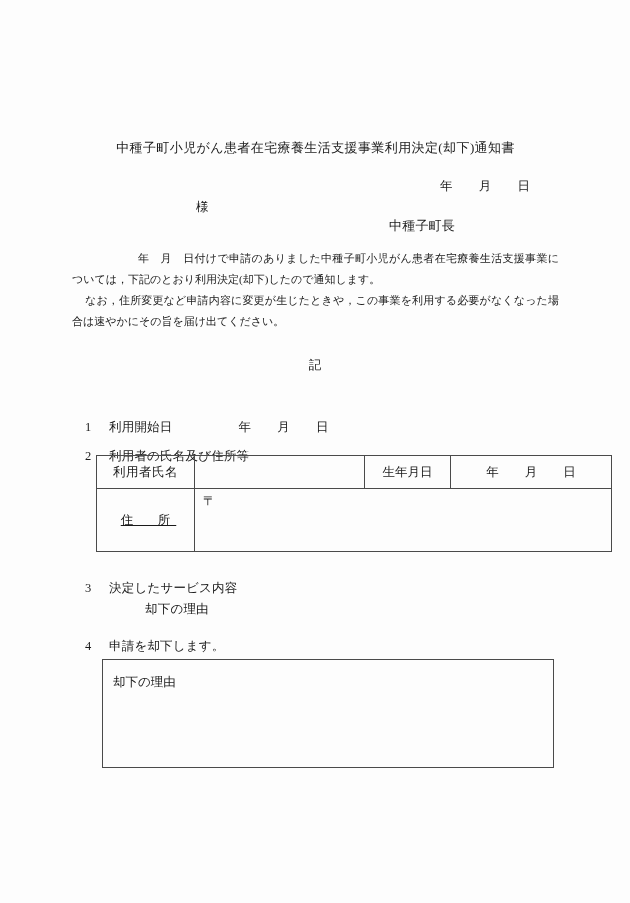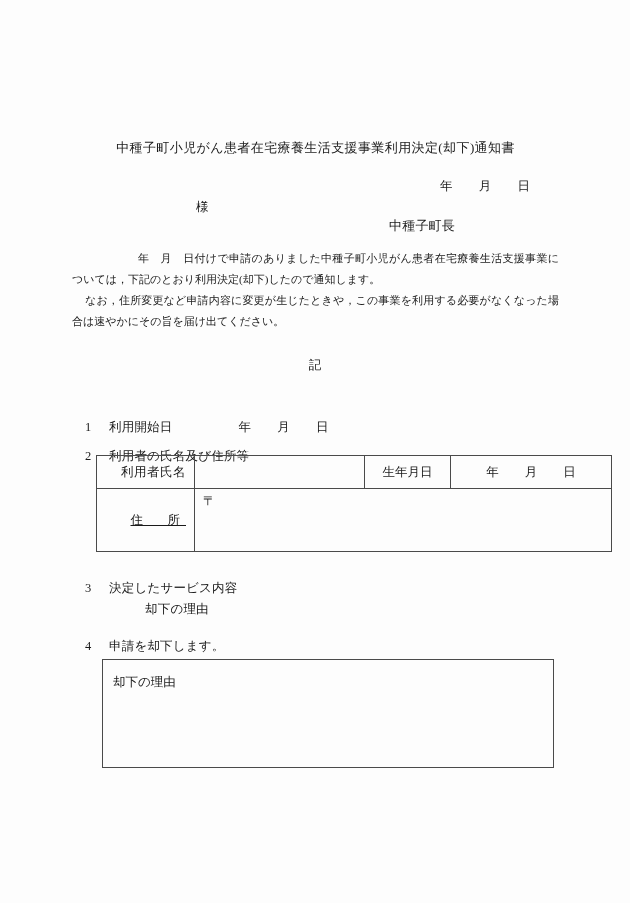--- a/index.html
+++ b/index.html
@@ -77,21 +77,21 @@
     width: 447px;
     border-collapse: collapse;
     table-layout: fixed;
     font-size: 12.5px;
   }
   .user-table td {
     border: 1px solid #4a4a4a;
     padding: 0 8px;
     vertical-align: middle;
   }
-  .user-table .c-label   { width: 81px;  text-align: right; height: 32px; }
+  .user-table .c-label   { width: 81px;  text-align: center; height: 32px; }
   .user-table .c-value   { width: 153px; }
   .user-table .c-label2  { width: 69px;  text-align: center; }
   .user-table .c-date    { width: 144px; text-align: center; }
   .user-table .c-date .gap { display: inline-block; width: 26px; }
   .user-table .row-addr .c-label { height: 62px; vertical-align: middle; text-decoration: underline; }
   .user-table .addr-cell {
     vertical-align: top;
     padding-top: 4px;
   }
   .name-spaced { letter-spacing: 0.5px; }

